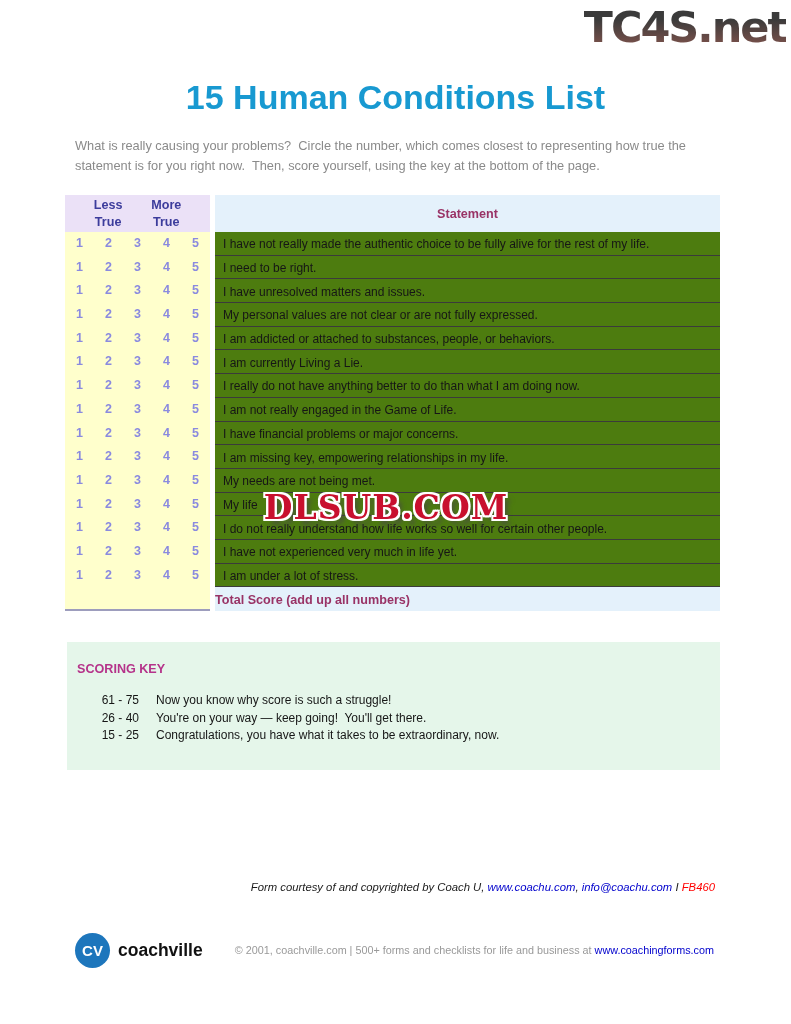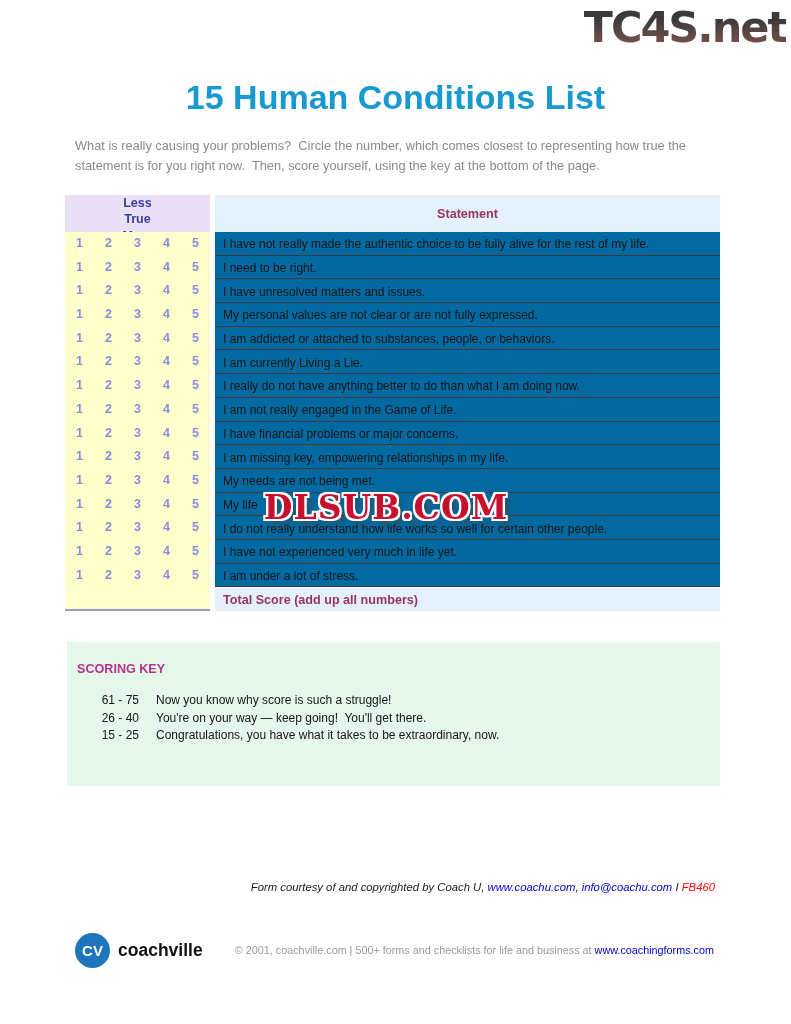--- a/index.html
+++ b/index.html
@@ -56,39 +56,39 @@
   .nums-col { width:145px; background:#ffffcc; flex:none; }
   .thead-left { width:145px; background:#ebe1f7; flex:none; }
   .gapcol { width:5px; flex:none; background:#fff; }
   .scale-grid { display:flex; }
   .scale-grid > span { flex:1; text-align:center; }
   .num { font-size:12.5px; font-weight:bold; color:#8a8adf; line-height:23.7px; }
   .hdr-label {
     font-size:12.6px; font-weight:bold; color:#3c3c9c; line-height:1.3;
     white-space:pre-line; align-self:center;
   }
-  .thead-left.scale-grid { align-items:center; height:37px;flex-direction:column; }
+  .thead-left.scale-grid { align-items:center; height:37px; }
   .thead-right {
     flex:1; background:#e4f1fb; display:flex; align-items:center; justify-content:center;
     font-size:12.6px; font-weight:bold; color:#993366;
   }
   .stmt-cell {
-    flex:1; background:#0369a1; border-bottom:1px solid #3b3b3b;
+    flex:1; background:#4d7c0f; border-bottom:1px solid #3b3b3b;
     display:flex; align-items:center; padding:2px 0 0 8px;
   }
   .stmt-text { font-size:12px; color:#161616; }
   .total-row .nums-col { border-bottom:2px solid #9d9dbd; }
   .total-cell {
-    flex:1; background:#e4f1fb; display:flex; align-items:center; padding:2px 0 0 8px;
+    flex:1; background:#e4f1fb; display:flex; align-items:center; padding:2px 0 0 0;
     font-size:12.6px; font-weight:bold; color:#993366;
   }
 
   
   .scorebox {
-    position:absolute; left:67px; top:642px; width:653px; height:144px;
+    position:absolute; left:67px; top:642px; width:653px; height:128px;
     background:#e5f6ea; padding:20px 10px 12px 10px;
   }
   .score-title { font-size:12.6px; font-weight:bold; color:#b5338a; margin-bottom:16px; }
   .score-row { display:flex; line-height:17.5px; }
   .score-range { width:62px; flex:none; text-align:right; font-size:12px; color:#161616; margin-right:17px; }
   .score-text { font-size:12px; color:#161616; white-space:pre-wrap; }
 
   
   .courtesy {
     position:absolute; top:881px; right:76px;

